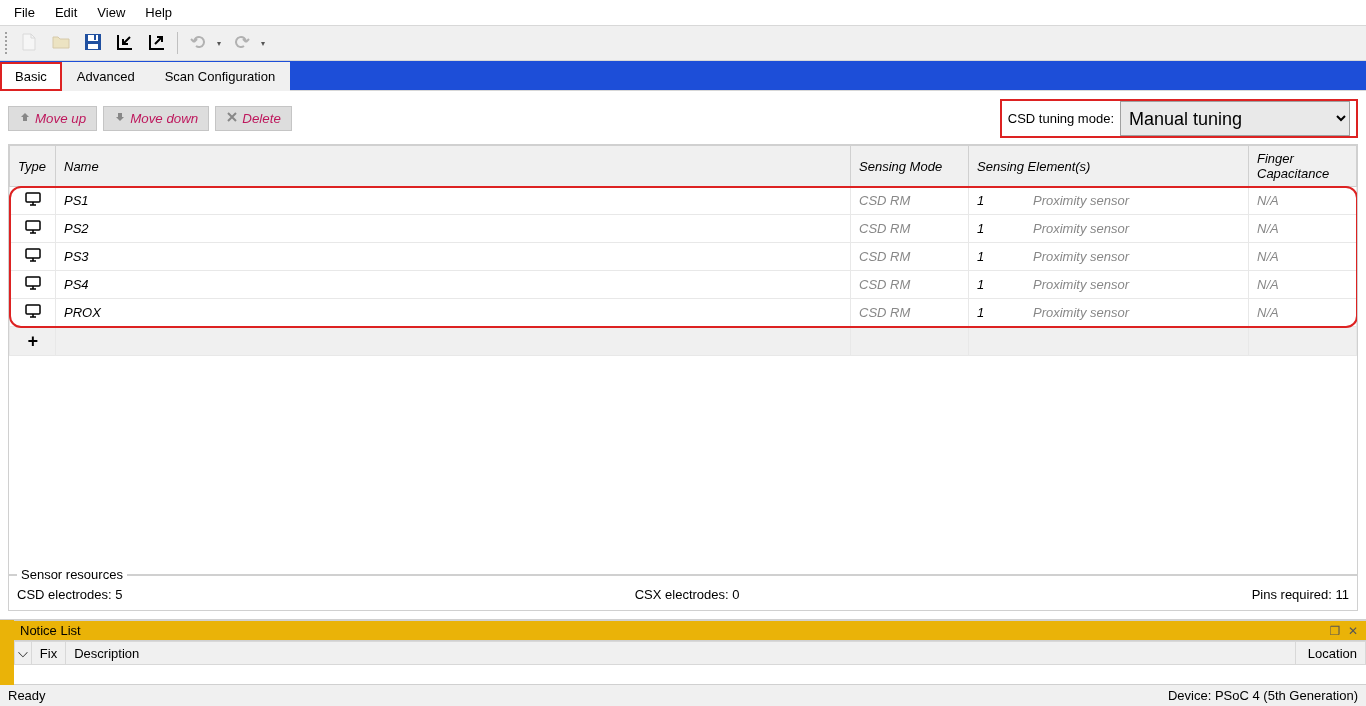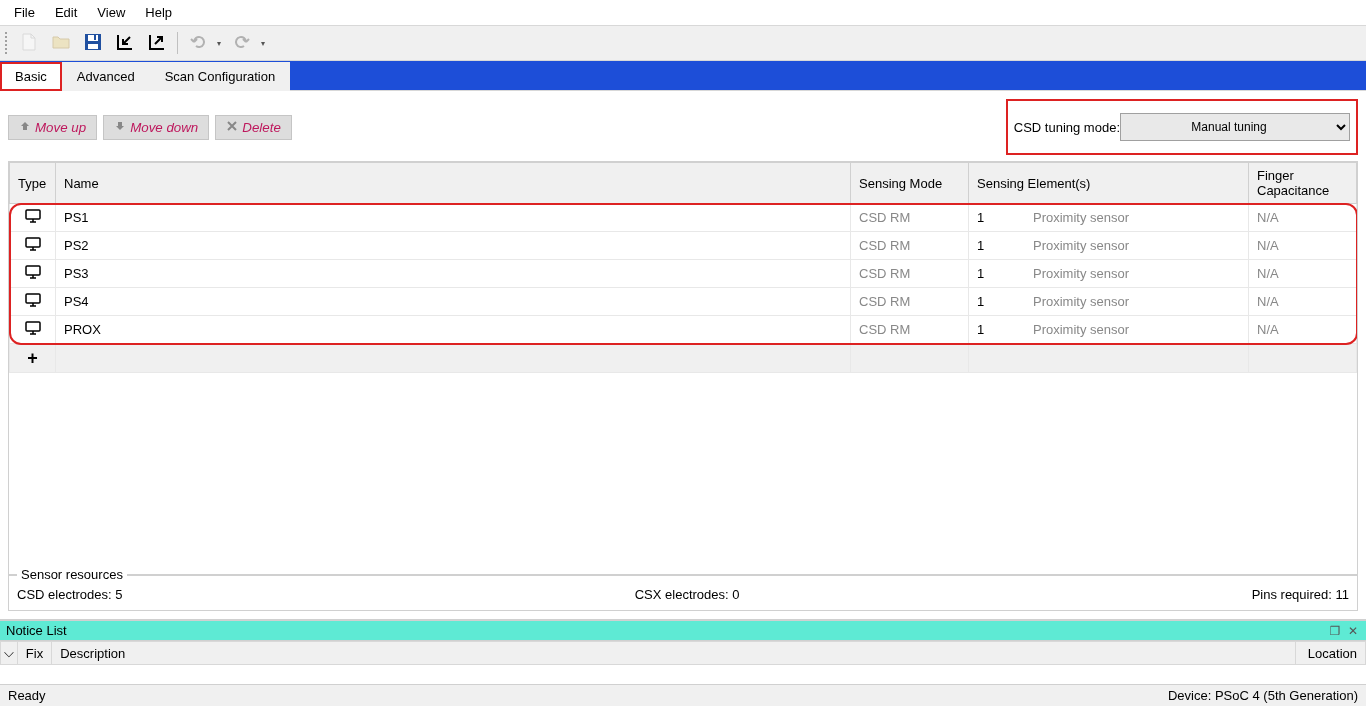--- a/index.html
+++ b/index.html
@@ -24,27 +24,27 @@
 .tab.highlighted { border: 2px solid #d22; background: #fff; padding: 5px 13px; }
 
 
 .content { flex: 1; display: flex; flex-direction: column; padding: 8px; background: #fff; border-bottom: 1px solid #d0d0d0; overflow: hidden; }
 
 
 .action-bar { display: flex; align-items: center; gap: 6px; margin-bottom: 6px; }
 .action-btn { display: inline-flex; align-items: center; gap: 4px; padding: 4px 10px; background: #ddd; border: 1px solid #c5c5c5; color: #be185d; cursor: default; font-style: italic; }
 .action-btn svg { width: 12px; height: 12px; fill: #888; }
 .spacer { flex: 1; }
-.tuning-wrap { display: flex; align-items: center; border: 2px solid #d22; padding: 12px 6px; }
+.tuning-wrap { display: flex; align-items: center; gap: 6px; border: 2px solid #d22; padding: 0 6px; }
 .tuning-label { font-size: 13px; }
-.tuning-select { width: 230px; height: 28px; background: #e9e9e9; border: 1px solid #a0a0a0; padding: 1px 4px; font-family: inherit; font-size: 12px; text-align: center; }
+.tuning-select { width: 230px; height: 35px; background: #e9e9e9; border: 1px solid #a0a0a0; padding: 1px 4px; font-family: inherit; font-size: 18px; }
 
 
 .table-wrap { flex: 1; border: 1px solid #d0d0d0; display: flex; flex-direction: column; overflow: hidden; }
-.table { width: 100%; border-collapse: collapse; table-layout: fixed; }
+.table { width: 100%; border-collapse: collapse; table-layout: fixed; font-style: italic; }
 .table th { background: #f0f0f0; border: 1px solid #d0d0d0; padding: 5px 8px; text-align: left; font-weight: normal; }
 .table td { border: 1px solid #e8e8e8; padding: 5px 8px; background: #fff; }
 .table tbody.highlighted { outline: 2px solid #d22; outline-offset: -1px; border-radius: 11px; }
 .col-type { width: 46px; text-align: center; }
 .col-name { width: auto; }
 .col-mode { width: 118px; }
 .col-elem { width: 280px; }
 .col-cap { width: 108px; }
 .cell-dim { color: #888; }
 .row-add td { background: #f0f0f0; }
@@ -55,21 +55,21 @@
 .elem-n { width: 56px; color: #000; }
 .elem-t { color: #888; flex: 1; }
 
 
 .resources-box { border: 1px solid #d0d0d0; margin-top: 0; padding: 0 8px 8px; position: relative; }
 .resources-title { position: relative; top: -9px; background: #fff; display: inline-block; padding: 0 4px; font-size: 13px; }
 .resources-row { display: flex; justify-content: space-between; margin-top: -4px; }
 .res-item { font-size: 13px; }
 
 
-.notice-panel { background: #5eead4; }
+.notice-panel { background: #eab308; padding-left: 14px; }
 .notice-header { display: flex; align-items: center; padding: 2px 6px; border-top: 1px solid #d0d0d0; border-bottom: 1px solid #d0d0d0; }
 .notice-title { flex: 1; font-size: 13px; }
 .notice-ico { width: 14px; height: 14px; margin-left: 4px; cursor: pointer; font-size: 12px; color: #555; text-align: center; }
 .notice-table-wrap { height: 44px; background: #fff; border-bottom: 1px solid #d0d0d0; }
 .notice-table { width: 100%; border-collapse: collapse; }
 .notice-table th { background: #f0f0f0; border: 1px solid #d8d8d8; padding: 3px 8px; text-align: left; font-weight: normal; font-size: 13px; }
 .notice-table th:first-child { width: 14px; padding: 3px; }
 .ncol-fix { width: 30px; }
 .ncol-desc { width: auto; }
 .ncol-loc { width: 70px; text-align: right; }

